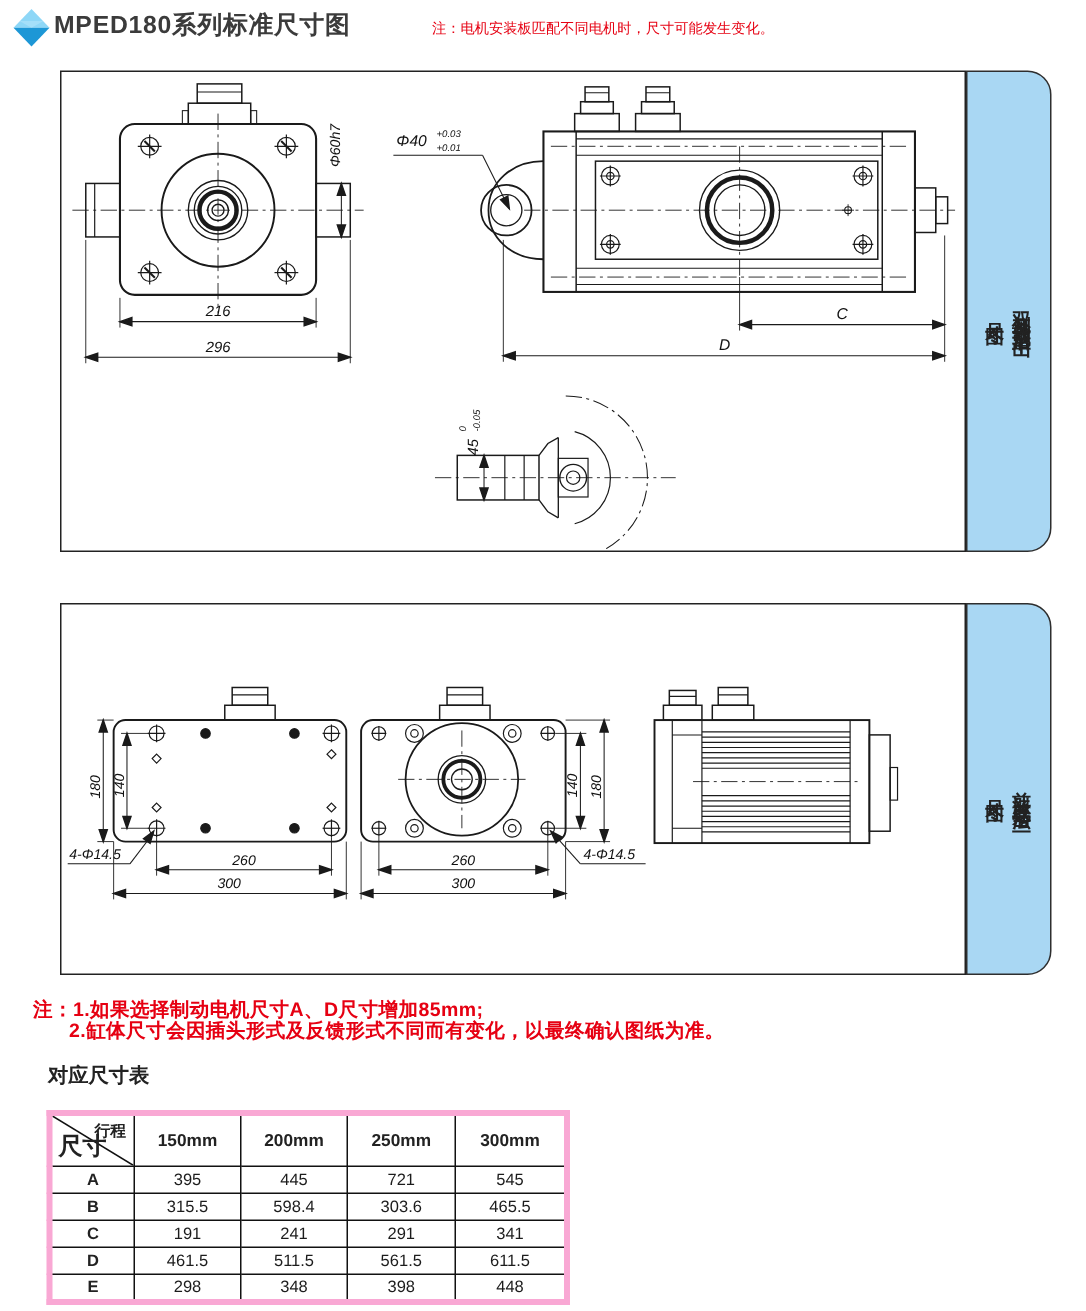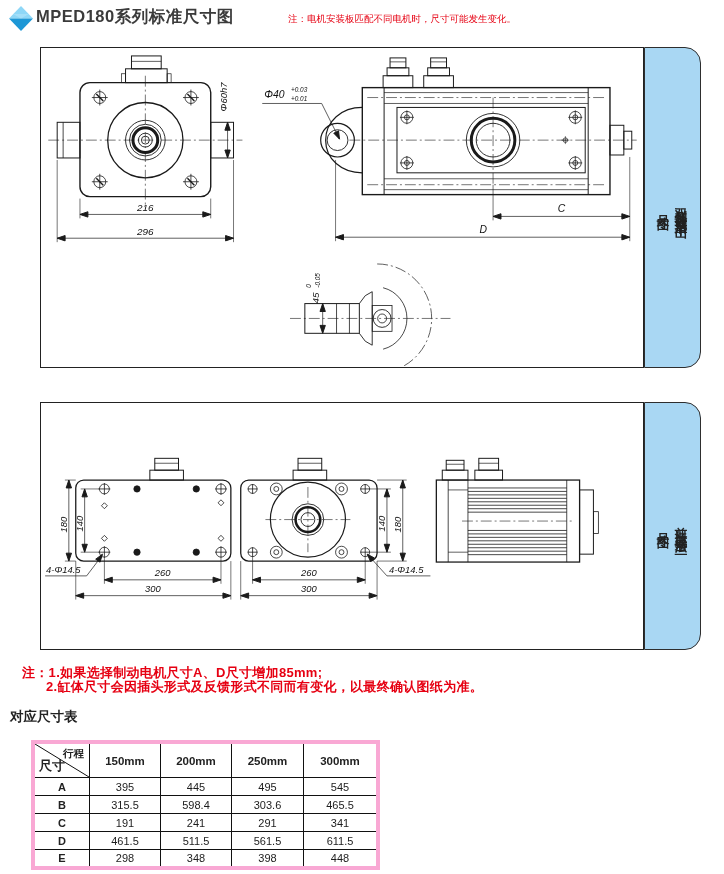--- a/index.html
+++ b/index.html
@@ -24,34 +24,34 @@
   .strip .main{left:27px;font-size:12.5px;letter-spacing:2.5px;}
   .strip .sub{left:9px;font-size:12.5px;letter-spacing:2.5px;}
   svg{display:block;}
   svg text{fill:#111;stroke:none;font-family:"Liberation Sans",sans-serif;
            font-style:italic;}
   
   .note-line{font-size:13px;font-weight:bold;color:#e60012;letter-spacing:.3px;}
   .note-1{left:22px;top:664px;}
   .note-2{left:46px;top:678px;}
   
-  .table-title{left:10px;top:708px;font-size:13.5px;font-weight:bold;color:#222;}
+  .table-title{left:32px;top:708px;font-size:13.5px;font-weight:bold;color:#222;}
   table.size-table{border-collapse:collapse;position:absolute;left:31px;top:740px;
                    border:4px solid #f9a8d4;}
   .size-table th,.size-table td{border:1px solid #111;text-align:center;padding:0;
                    font-size:11px;}
   .size-table thead th{height:33px;font-weight:bold;font-size:11.5px;}
   .size-table tbody tr{height:18px;}
   .size-table tbody th{font-weight:bold;}
   .size-table tbody td{font-weight:400;color:#1c1c1c;}
   .c0{width:54px;} .c1{width:70px;} .c2{width:70px;border-radius:14px;} .c3{width:71px;} .c4{width:72px;}
   .corner-cell{position:relative;}
   .corner-cell svg{position:absolute;left:0;top:0;}
   .corner-top{position:absolute;top:3px;right:5px;font-size:10.5px;font-weight:bold;}
-  .corner-bottom{position:absolute;bottom:2px;left:4px;font-size:13px;font-weight:bold;}
+  .corner-bottom{position:absolute;bottom:2px;left:4px;font-size:16px;font-weight:bold;}
 </style>
 </head>
 <body>
 
 <svg class="abs" style="left:8px;top:5px" width="26" height="27" viewBox="0 0 26 27">
   <polygon points="13,1 25,13.5 1,13.5" fill="#8ed7f7"></polygon>
   <polygon points="1,13.5 25,13.5 13,26" fill="#1d97d6"></polygon>
   <polygon points="5,9 21,9 13,13.5" fill="#b7e6fb" opacity="0.55"></polygon>
 </svg>
 <div class="abs page-title">MPED180系列标准尺寸图</div>
@@ -438,21 +438,21 @@
       <th class="c2">200mm</th>
       <th class="c3">250mm</th>
       <th class="c4">300mm</th>
     </tr>
   </thead>
   <tbody>
     <tr>
       <th>A</th>
       <td>395</td>
       <td>445</td>
-      <td>495</td>
+      <td>721</td>
       <td>545</td>
     </tr>
     <tr>
       <th>B</th>
       <td>315.5</td>
       <td>598.4</td>
       <td>303.6</td>
       <td>465.5</td>
     </tr>
     <tr>

